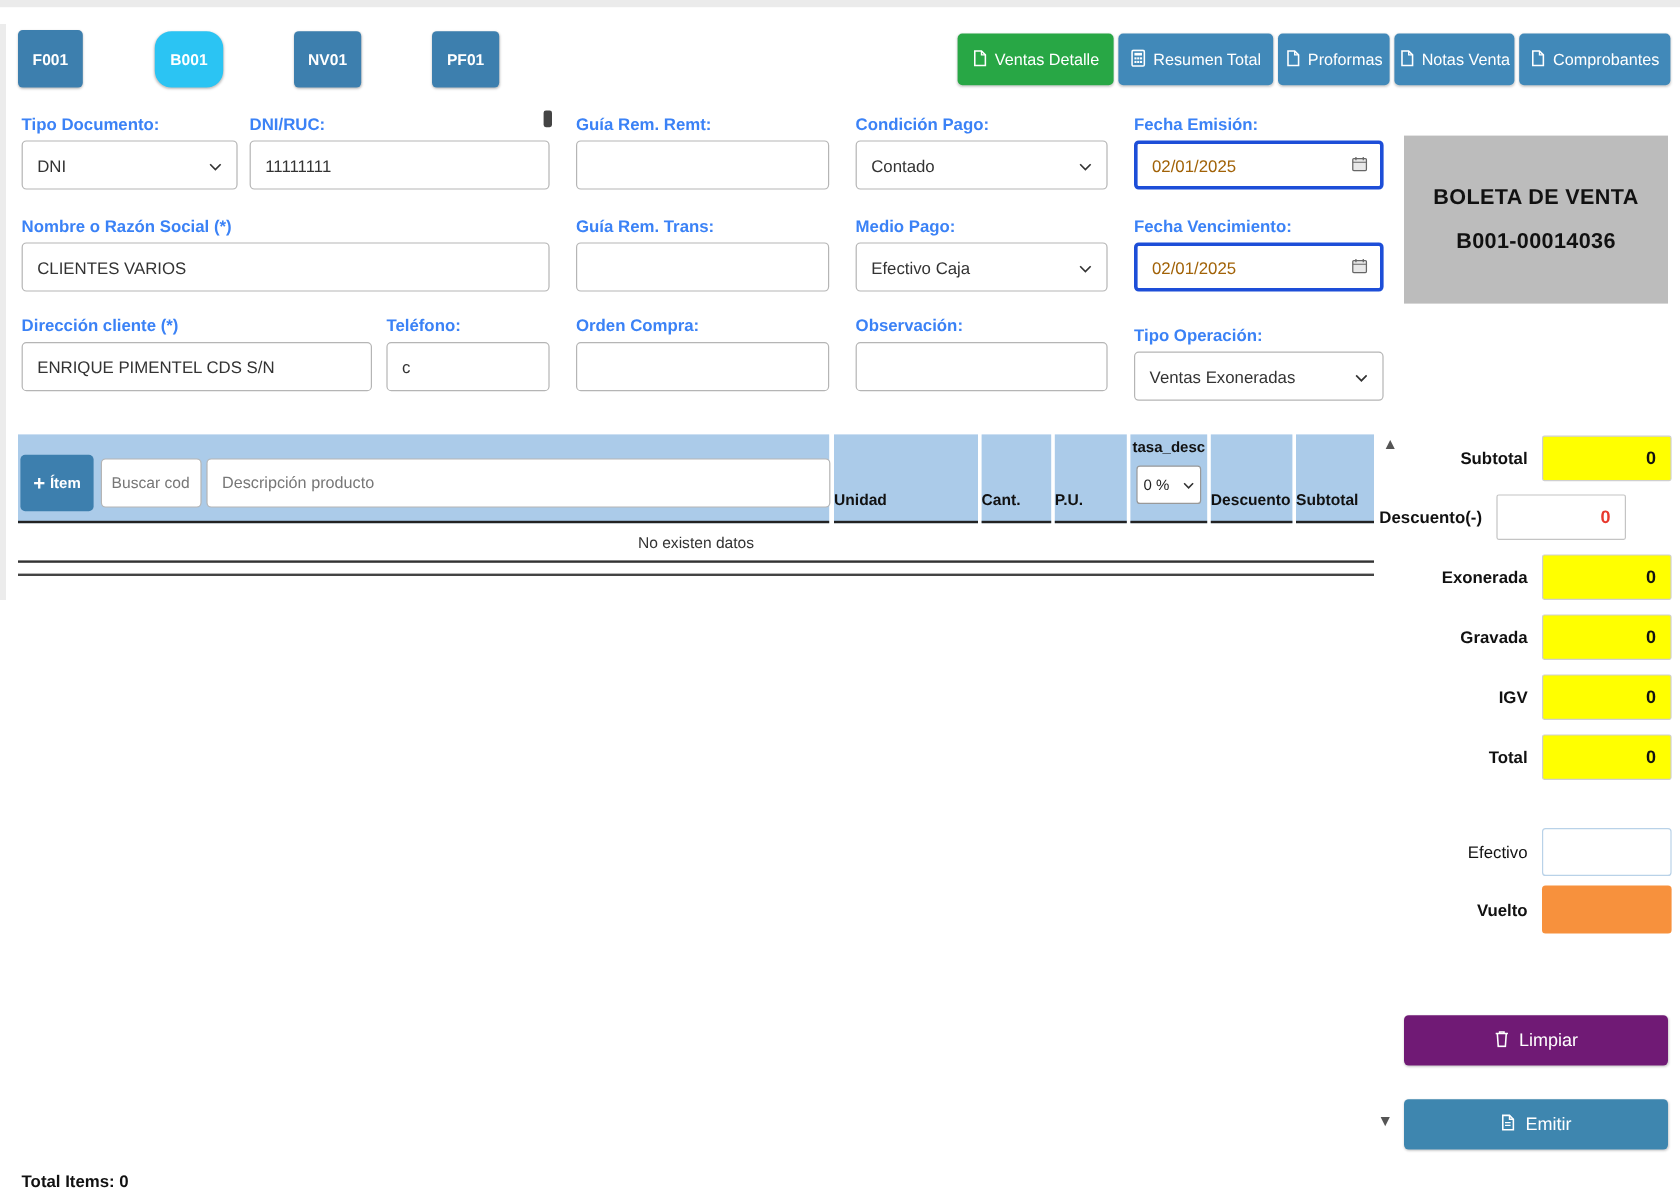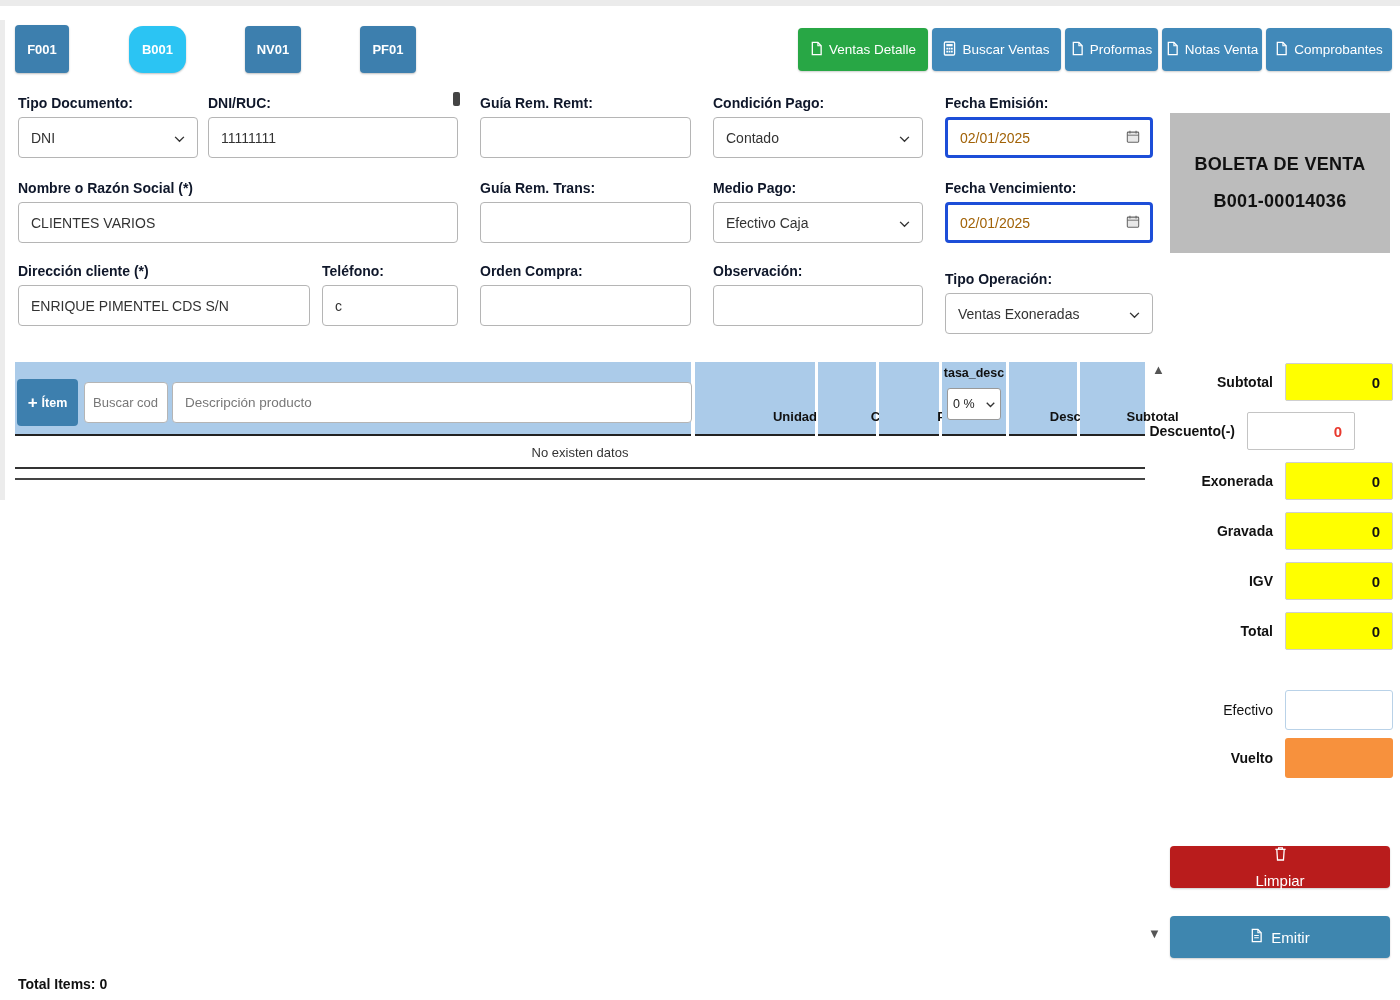--- a/index.html
+++ b/index.html
@@ -17,41 +17,41 @@
          border-radius:4px; cursor:pointer; box-shadow:0 1px 2px rgba(0,0,0,.25); }
   .tab.active { background:#2bc4f3;border-radius:14px; }
 
   
   .navbtn { display:flex; align-items:center; justify-content:center; gap:6px;
             background:#4189b9; color:#fff; font-size:13.5px; font-weight:500;
             border-radius:4px; cursor:pointer; box-shadow:0 1px 2px rgba(0,0,0,.2); }
   .navbtn.green { background:#28a745; }
 
   
-  .flabel { font-size:14px; font-weight:bold; color:#0f172a; margin-bottom:6px; white-space:nowrap; }
+  .flabel { font-size:14px; font-weight:bold; color:#3b82f6; margin-bottom:6px; white-space:nowrap; }
   .tinput { width:100%; height:41px; border:1px solid #b5b5b5; border-radius:4px;
             font-family:"Liberation Sans", sans-serif; font-size:14px; color:#333;
             padding:0 12px; background:#fff; outline:none; }
   .tinput::placeholder { color:#777; }
   .selectbox { width:100%; height:41px; border:1px solid #b5b5b5; border-radius:4px;
                background:#fff; display:flex; align-items:center; justify-content:space-between;
                padding:0 12px; font-size:14px; color:#333; cursor:pointer; }
   .datebox { width:100%; height:41px; border:3px solid #1d4ed8; border-radius:4px;
              background:#fff; display:flex; align-items:center; justify-content:space-between;
              padding:0 10px 0 12px; font-size:14px; color:#a16207; }
 
   
   .docbox { background:#bcbcbc; display:flex; flex-direction:column; align-items:center;
             justify-content:center; gap:16px; color:#111; font-weight:bold; font-size:18px;
             letter-spacing:.3px; }
 
   
   .tbl-seg { position:absolute; top:0; height:74px; background:#abcbe9; }
-  .thcell { position:absolute; bottom:10px; width:100%; text-align:center;
-            font-size:13px; font-weight:bold; color:#111;margin-left:40px; }
+  .thcell { position:absolute; bottom:10px; width:100%; text-align:left;
+            font-size:13px; font-weight:bold; color:#111; }
   .addbtn { position:absolute; background:#3d7fae; color:#fff; border-radius:4px;
             display:flex; align-items:center; justify-content:center; gap:4px;
             font-size:12.5px; font-weight:bold; cursor:pointer; }
   .addbtn .plus { font-size:17px; font-weight:bold; line-height:1; }
   .mini-select { position:absolute; left:5px; top:26px; width:54px; height:32px;
                  background:#fff; border:1px solid #999; border-radius:3px;
                  display:flex; align-items:center; justify-content:space-between;
                  padding:0 5px; font-size:12.5px; color:#222; cursor:pointer; }
   .empty-row { position:absolute; left:0; top:76px; width:100%; height:31px;
                display:flex; align-items:center; justify-content:center;
@@ -71,21 +71,21 @@
                font-family:"Liberation Sans", sans-serif; outline:none; }
   .efectivo-input { width:108px; height:40px; border:1px solid #b9d2e8; border-radius:3px;
                     background:#fff; font-size:15px; color:#333; text-align:right;
                     padding-right:10px; font-family:"Liberation Sans", sans-serif; outline:none; }
   .vuelto-box { width:108px; height:40px; background:#f7913d; border-radius:3px; }
 
   
   .bigbtn { display:flex; align-items:center; justify-content:center; gap:8px;
             color:#fff; font-size:15px; font-weight:500; border-radius:4px; cursor:pointer;
             box-shadow:0 1px 2px rgba(0,0,0,.2); }
-  .bigbtn.red { background:#b91c1c;flex-direction:column; }
+  .bigbtn.red { background:#701a75; }
   .bigbtn.blue { background:#3e86af; }
 
   .tri { font-size:13px; color:#555; cursor:pointer; }
   .footer-text { font-size:14px; font-weight:bold; color:#111; }
   .indicator { width:7px; height:14px; background:#444; border-radius:2px; }
 </style>
 </head>
 <body>
 
 <div class="page">
@@ -109,21 +109,21 @@
     <span><svg width="13" height="15" viewBox="0 0 14 16">
           <rect x="1.5" y="1" width="11" height="14" rx="1.2" fill="none" stroke="#fff" stroke-width="1.4"></rect>
           <rect x="3.6" y="3.2" width="6.8" height="2.4" fill="#fff"></rect>
           <rect x="3.6" y="7.2" width="1.9" height="1.9" fill="#fff"></rect>
           <rect x="6.1" y="7.2" width="1.9" height="1.9" fill="#fff"></rect>
           <rect x="8.6" y="7.2" width="1.9" height="1.9" fill="#fff"></rect>
           <rect x="3.6" y="10.4" width="1.9" height="1.9" fill="#fff"></rect>
           <rect x="6.1" y="10.4" width="1.9" height="1.9" fill="#fff"></rect>
           <rect x="8.6" y="10.4" width="1.9" height="1.9" fill="#fff"></rect>
         </svg></span>
-    <span>Buscar Ventas</span>
+    <span>Resumen Total</span>
   </div>
   <div class="abs navbtn" style="left:1065px;top:28px;width:93px;height:43px">
     <span><svg width="13" height="15" viewBox="0 0 14 16">
           <path d="M2.5 1.5h6l3.5 3.5v9.5h-9.5z" fill="none" stroke="#fff" stroke-width="1.4"></path>
           <path d="M8.5 1.5v3.5H12" fill="none" stroke="#fff" stroke-width="1.2"></path>
         </svg></span>
     <span>Proformas</span>
   </div>
   <div class="abs navbtn" style="left:1162px;top:28px;width:100px;height:43px">
     <span><svg width="13" height="15" viewBox="0 0 14 16">

